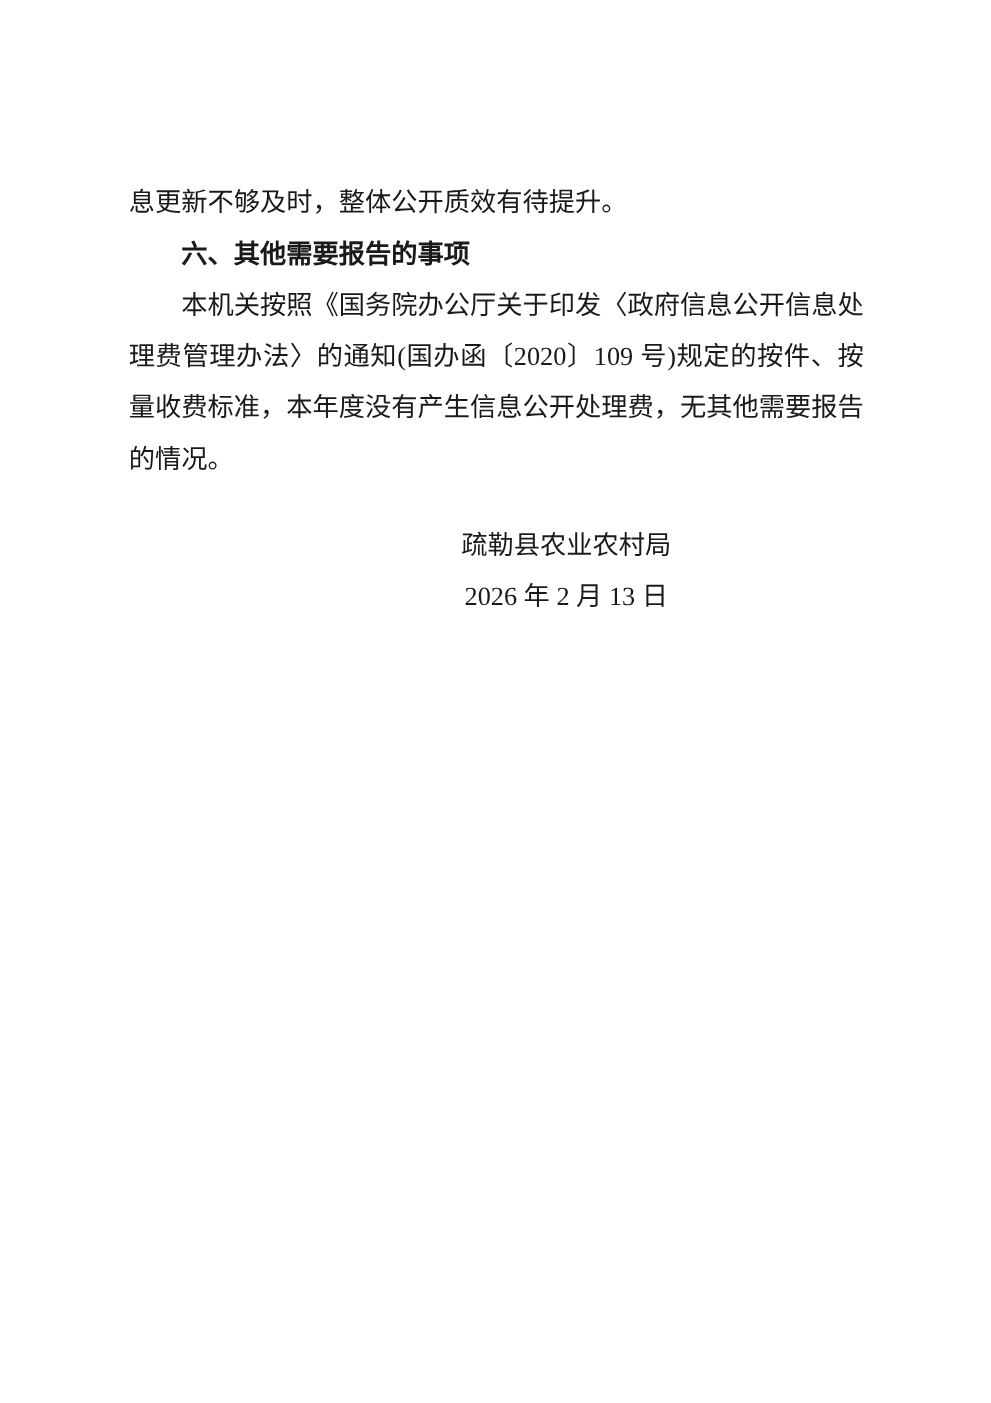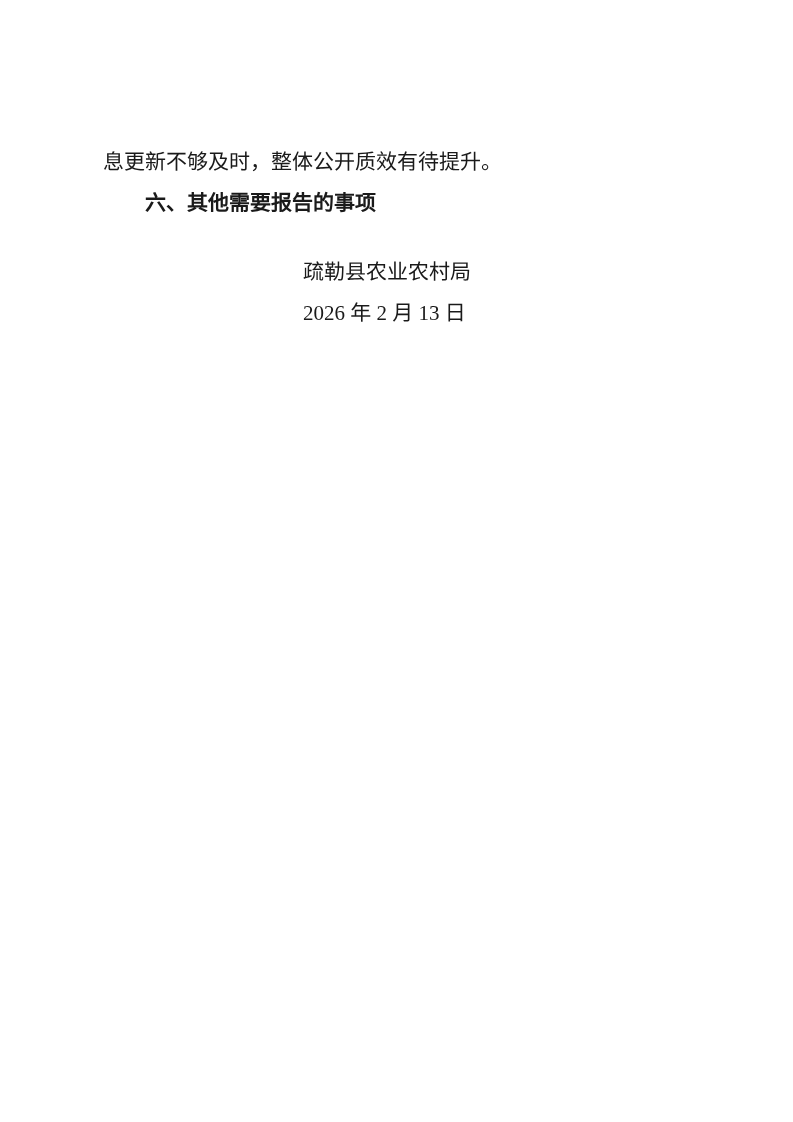--- a/index.html
+++ b/index.html
@@ -28,42 +28,44 @@
     line-height: 41px;
     text-align: justify;
     text-align-last: left;
     letter-spacing: 0;
     word-break: break-all;
   }
   .para.indent {
     text-indent: 2em;
   }
   .para.heading {
-    font-family: Liberation Serif, serif;
+    font-family: Liberation Sans, sans-serif;
     font-weight: 700;
     text-align: center;
   }
   .signature {
     width: 300px;
     margin-left: 200px;
     margin-top: 28px;
+    text-align: center;
   }
   .signature .sig-line {
     margin: 0;
     font-size: 21px;
     line-height: 41px;
     white-space: nowrap;
   }
 </style>
 </head>
 <body>
 
 <div class="page">
   <div class="doc-body">
     <p class="para">息更新不够及时，整体公开质效有待提升。</p>
     <p class="para indent heading">六、其他需要报告的事项</p>
+    <p class="para indent">本机关按照《国务院办公厅关于印发〈政府信息公开信息处理费管理办法〉的通知(国办函〔2020〕109 号)规定的按件、按量收费标准，本年度没有产生信息公开处理费，无其他需要报告的情况。</p>
 
     <div class="signature">
       <p class="sig-line">疏勒县农业农村局</p>
       <p class="sig-line">2026 年 2 月 13 日</p>
     </div>
   </div>
 </div>
 
 </body></html>

